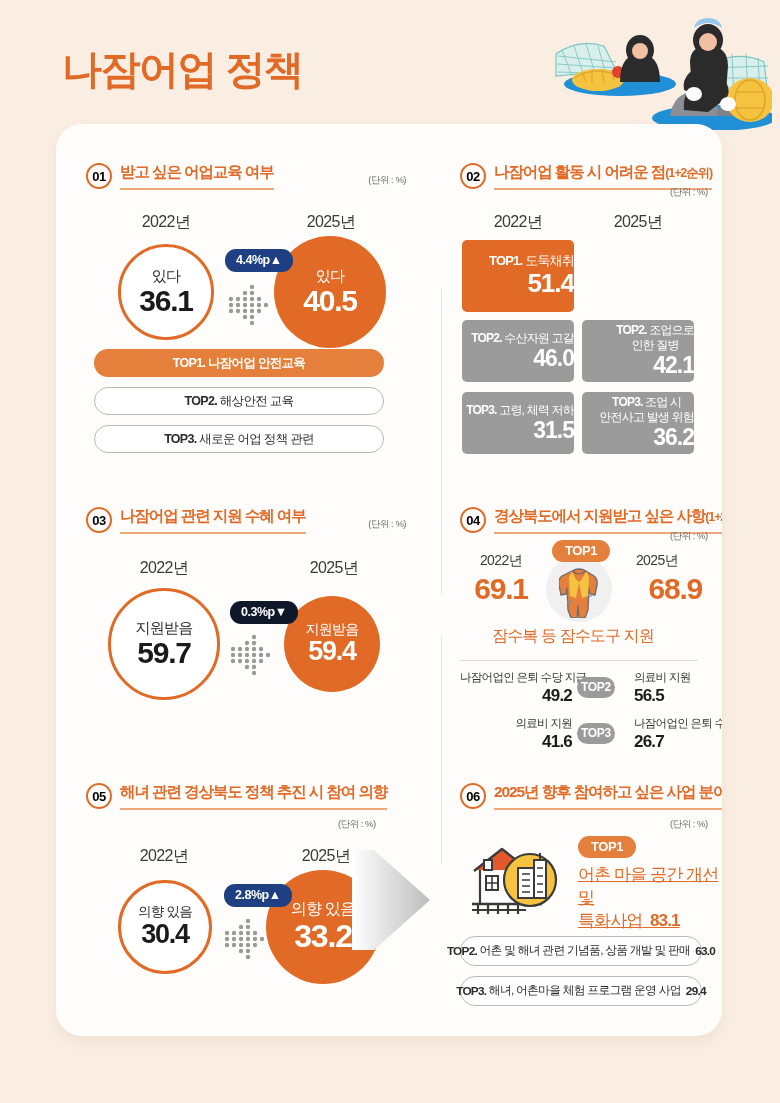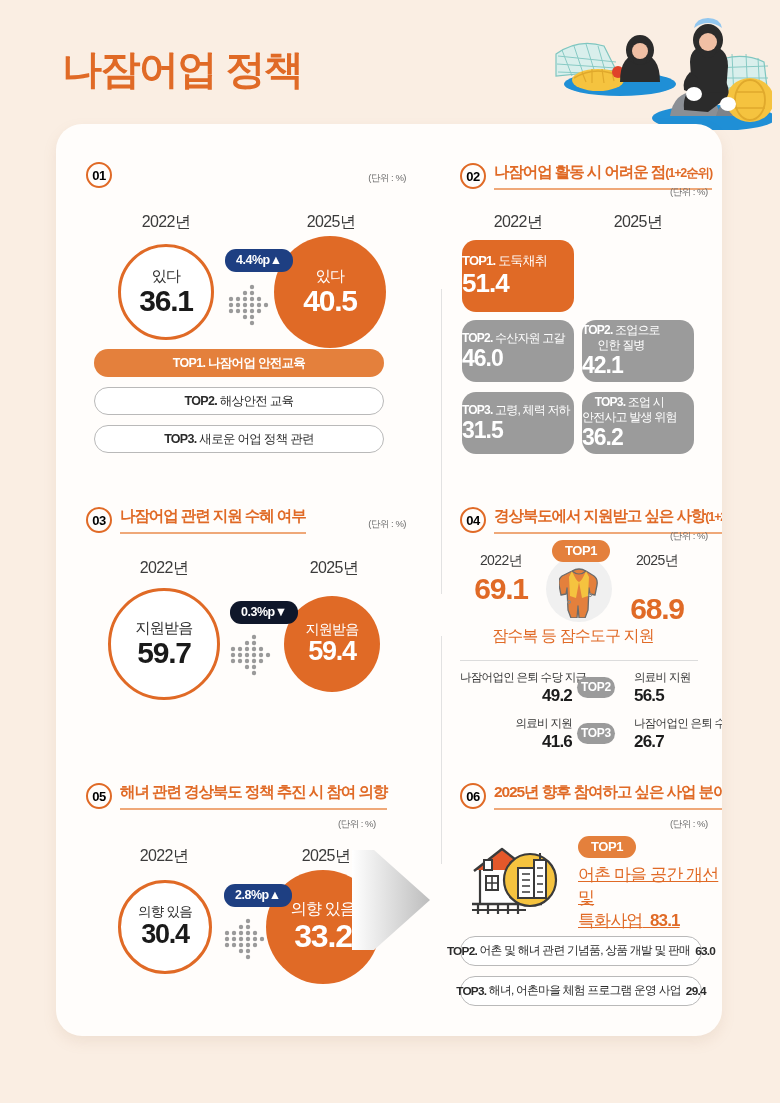--- a/index.html
+++ b/index.html
@@ -89,23 +89,23 @@
     position: absolute; height: 28px; border-radius: 14px;
     display: flex; align-items: center; justify-content: center;
     font-size: 12.5px; letter-spacing: -0.7px; white-space: nowrap;
   }
   .pill-fill { background: #e4803c; color: #fff; }
   .pill-out { background: #fff; border: 1.3px solid #b9b9b9; color: #2b2b2b; }
   .pill b { font-weight: bold; }
 
   
   .bx {
-    position: absolute; border-radius: 14px;
+    position: absolute; border-radius: 5px;
     display: flex; flex-direction: column;
-    align-items: flex-start; justify-content: center;
+    align-items: flex-end; justify-content: center;
     color: #fff; text-align: center;
   }
   .bx-o { background: #e06a26; }
   .bx-g { background: #9b9b9b; }
   .bx .t { font-size: 13px; letter-spacing: -0.8px; line-height: 1.2; }
   .bx .t b { font-weight: bold; }
   .bx .v { font-size: 26px; font-weight: bold; letter-spacing: -1px; line-height: 1.15; }
   .bx-g .t { font-size: 12px; } .bx-g .v { font-size: 23px; }
 
   
@@ -216,20 +216,21 @@
   </div>
 
   <div class="card">
 
     <div class="vdiv"></div>
     <div class="vdiv vdiv2"></div>
 
     <div class="sec" style="left:30px; top:38px; width:320px;">
       <div class="sec-head">
         <div class="num">01</div>
+        <div class="sec-title">받고 싶은 어업교육 여부</div>
         <div class="unit unit-inline">(단위 : %)</div>
       </div>
     </div>
     <div class="yr" style="left:50px; top:88px; width:120px;">2022년</div>
     <div class="yr" style="left:215px; top:88px; width:120px;">2025년</div>
 
     <div class="circ circ-o" style="left:62px; top:120px; width:96px; height:96px;">
       <div class="lab">있다</div>
       <div class="val">36.1</div>
     </div>
@@ -364,21 +365,21 @@
         <div class="num">04</div>
         <div class="sec-title"><span>경상북도에서 지원받고 싶은 사항</span><span class="sub">(1+2순위)</span></div>
       </div>
     </div>
     <div class="unit" style="position:absolute; left:614px; top:406px;">(단위 : %)</div>
 
     <div class="yr" style="left:400px; top:428px; width:90px; font-size:14px;">2022년</div>
     <div class="yr" style="left:556px; top:428px; width:90px; font-size:14px;">2025년</div>
 
     <div class="big-val" style="left:400px; top:448px; width:90px; text-align:center;">69.1</div>
-    <div class="big-val" style="left:556px; top:468px; width:90px; text-align:center;">68.9</div>
+    <div class="big-val" style="left:556px; top:448px; width:90px; text-align:right;">68.9</div>
 
     <div class="iconcirc" style="left:490px; top:432px; width:66px; height:66px;"></div>
     <div class="top1pill" style="left:496px; top:416px;">TOP1</div>
     <div style="position:absolute; left:503px; top:440px;">
       <svg width="40" height="54" viewBox="0 0 40 54">
         <path d="M13 7 q7 -4 14 0 l8 5 q4 3 3 9 l-2 10 -5 -1 -1 -6 -1 22 -3 8 -6 0 -1 -12 -1 12 -6 0 -3 -8 -1 -22 -1 6 -5 1 -2 -10 q-1 -6 3 -9 z" fill="#e4803c" stroke="#6b6b6b" stroke-width="1.3" stroke-linejoin="round"></path>
         <path d="M13 7 q4 10 7 11 l-3 16 -6 -2 -1 -19 z" fill="#f5c33f"></path>
         <path d="M27 7 q-4 10 -7 11 l3 16 6 -2 1 -19 z" fill="#f5c33f"></path>
         <path d="M13 7 q7 6 14 0" fill="none" stroke="#6b6b6b" stroke-width="1.2"></path>
         <circle cx="10" cy="38" r="1.6" fill="none" stroke="#8a8a8a" stroke-width="1"></circle>

